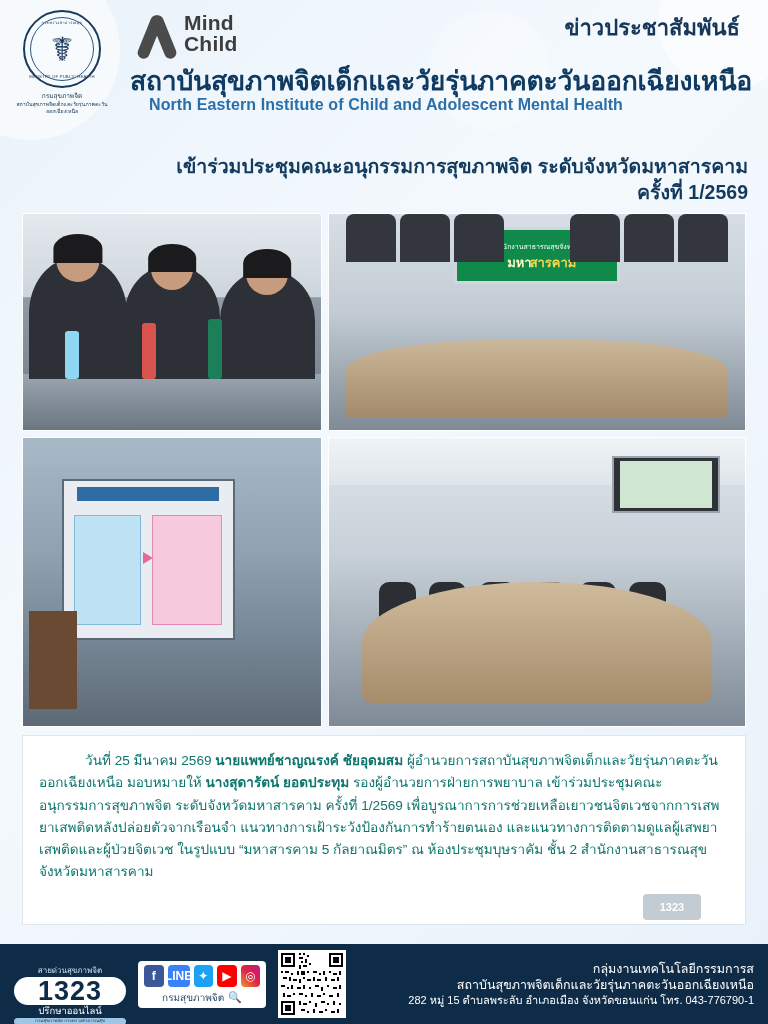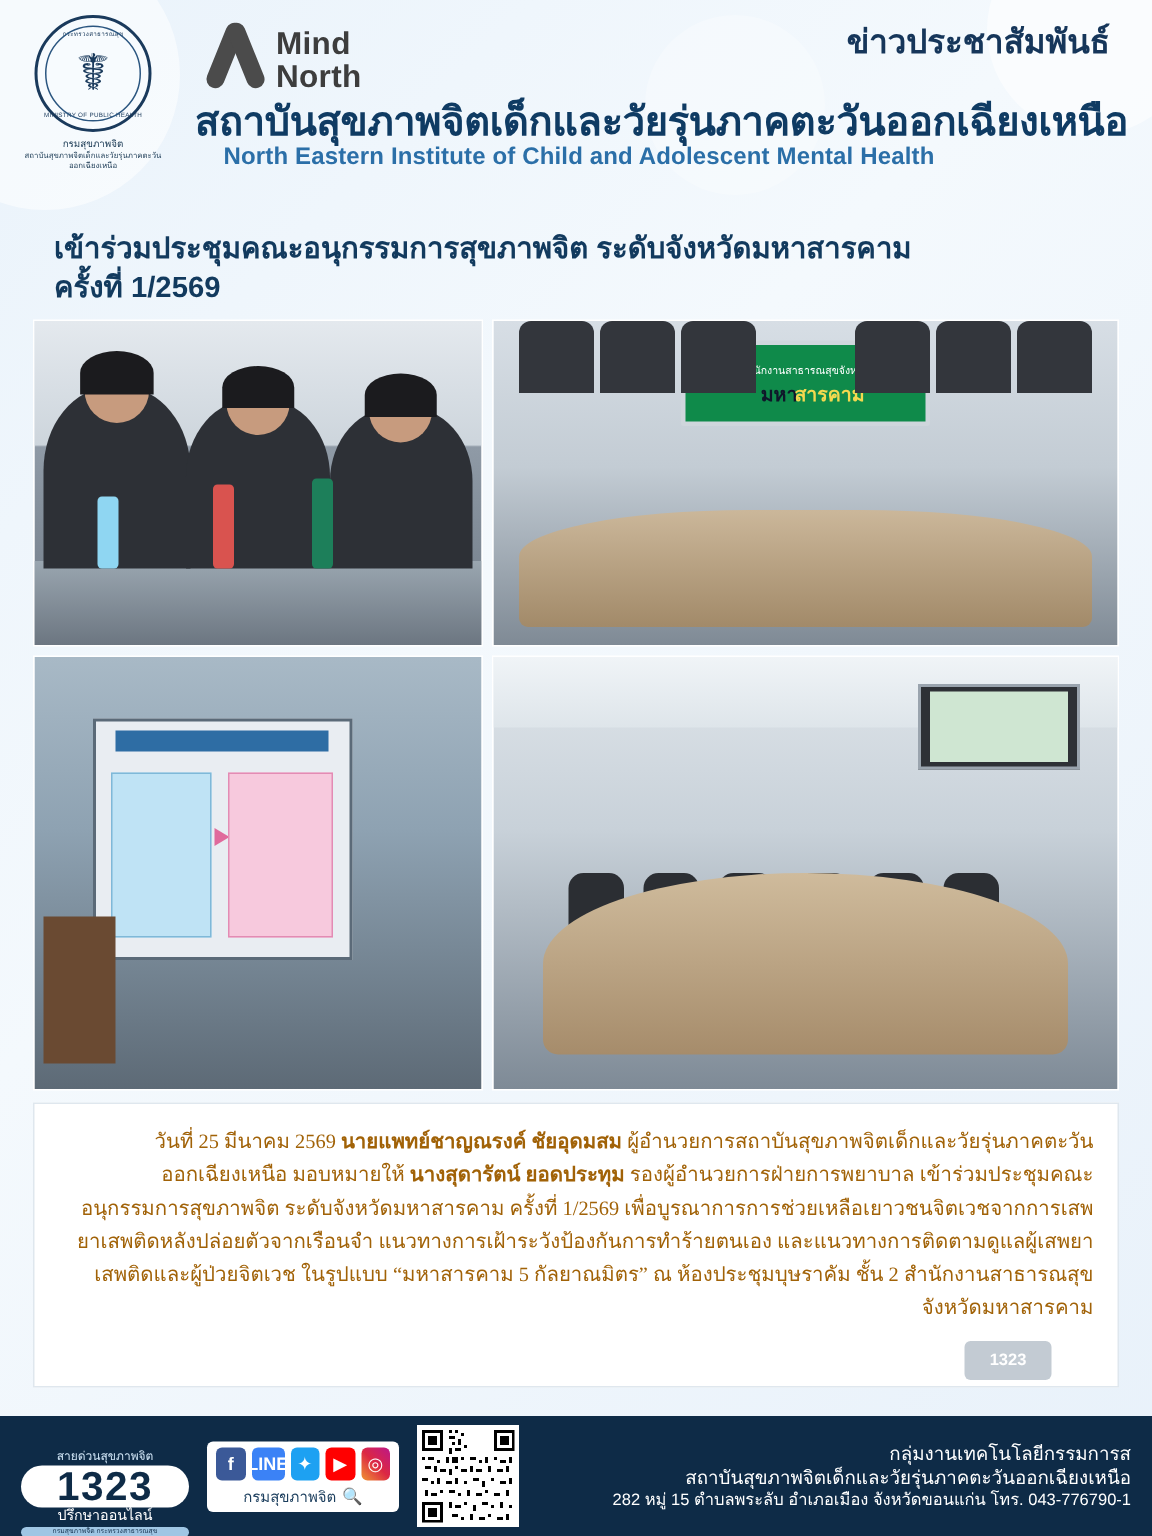--- a/index.html
+++ b/index.html
@@ -59,21 +59,21 @@
     font-size: 4.2px; color: #1a3a5c; letter-spacing: .2px;
   }
   .moph-seal-top { top: 7px; }
   .moph-seal-bottom { bottom: 7px; }
   .moph-sub1 { font-size: 6.5px; color: #14344f; margin-top: 3px; }
   .moph-sub2 { font-size: 5.2px; color: #14344f; line-height: 1.25; }
 
   .mind-month {
     flex: 0 0 auto;
     margin: 4px 0 0 26px;
-    display: flex; align-items: flex-end;
+    display: flex; align-items: flex-start;
   }
   .ribbon {
     width: 42px; height: 50px; position: relative; margin-right: 6px;
   }
   .ribbon .band {
     position: absolute; width: 12px; height: 46px;
     background: #4b4b4b; border-radius: 6px; top: 2px;
   }
   .ribbon .b1 { left: 8px; transform: rotate(22deg); }
   .ribbon .b2 { left: 22px; transform: rotate(-22deg); }
@@ -97,21 +97,21 @@
   }
   .org-en {
     position: absolute; left: 149px; top: 96px;
     font-size: 16px; font-weight: bold; color: #2b6fa8;
     letter-spacing: .1px;
     white-space: nowrap;
   }
 
   
   .title-block {
-    text-align: left;
+    text-align: right;
     padding: 6px 20px 8px 36px;
   }
   .title-line {
     font-size: 19.5px; color: #123a5e; font-weight: bold; line-height: 1.32;
   }
 
   
   .photos {
     padding: 0 22px;
     display: grid;
@@ -138,21 +138,21 @@
   .p1 .hair { position:absolute; top:-20%; left:50%; transform:translateX(-50%); width:50%; padding-top:30%; border-radius:50% 50% 0 0; background:#1b1b1e; }
   .p1 .bottle { position:absolute; bottom:24%; width:14px; height:48px; border-radius:3px; }
 
   
   .p2 { background: linear-gradient(#d7dee5 0%, #c3ccd4 45%, #7f8a95 100%); }
   .p2 .screen {
     position:absolute; left:30%; top:6%; width:40%; height:26%;
     background:#0f8a4a; border:3px solid #cfd6dc; border-radius:2px;
   }
   .p2 .screen .t1 { position:absolute; top:22%; left:0; right:0; text-align:center; color:#fff; font-size:7px; }
-  .p2 .screen .t2 { position:absolute; top:44%; left:0; right:0; text-align:center; color:#0f172a; font-size:13px; font-weight:bold; }
+  .p2 .screen .t2 { position:absolute; top:44%; left:0; right:0; text-align:center; color:#fef9c3; font-size:13px; font-weight:bold; }
   .p2 .screen .t3 { position:absolute; top:44%; left:0; right:0; text-align:center; color:#f3d84f; font-size:13px; font-weight:bold; }
   .p2 .tabletop {
     position:absolute; left:4%; right:4%; bottom:6%; height:36%;
     background:linear-gradient(#cbb79a,#a28a69); border-radius:40% 40% 6px 6px;
   }
   .p2 .chairrow { position:absolute; height:22%; border-radius:8px 8px 0 0; background:#33363c; }
 
   
   .p3 { background: linear-gradient(#a8b9c6 0%, #8ea2b2 40%, #5d6a76 100%); }
   .p3 .scrn {
@@ -176,22 +176,22 @@
   
   .body-card {
     margin: 8px 22px 0 22px;
     background: #ffffff;
     border: 1px solid #dfe7ee;
     padding: 14px 16px 28px 16px;
     position: relative;
     height: 190px;
   }
   .body-text {
-    font-size: 13.6px; color: #a16207; line-height: 1.62;
-    text-indent: 46px; text-align: right; font-family: Liberation Serif, serif;
+    font-size: 13.6px; color: #0f766e; line-height: 1.62;
+    text-indent: 46px; text-align: left;
   }
   .body-text b { font-weight: bold; }
   .watermark {
     position: absolute; right: 44px; bottom: 4px;
     width: 58px; height: 26px; border-radius: 4px;
     background: #b9c3cc; color: #fff; font-size: 11px; font-weight: bold;
     display: flex; align-items: center; justify-content: center;
     opacity: .85;
   }
 
@@ -268,21 +268,21 @@
       <div class="moph-sub2">สถาบันสุขภาพจิตเด็กและวัยรุ่นภาคตะวันออกเฉียงเหนือ</div>
     </div>
 
     <div class="mind-month">
       <div class="ribbon">
         <div class="band b1"></div>
         <div class="band b2"></div>
       </div>
       <div class="mind-text">
         <div class="l1">Mind</div>
-        <div class="l2">North</div>
+        <div class="l2">Child</div>
       </div>
     </div>
 
     <div class="header-right">
       <div class="news-tag">ข่าวประชาสัมพันธ์</div>
     </div>
 
     <div class="org-th">สถาบันสุขภาพจิตเด็กและวัยรุ่นภาคตะวันออกเฉียงเหนือ</div>
     <div class="org-en">North Eastern Institute of Child and Adolescent Mental Health</div>
   </div>

